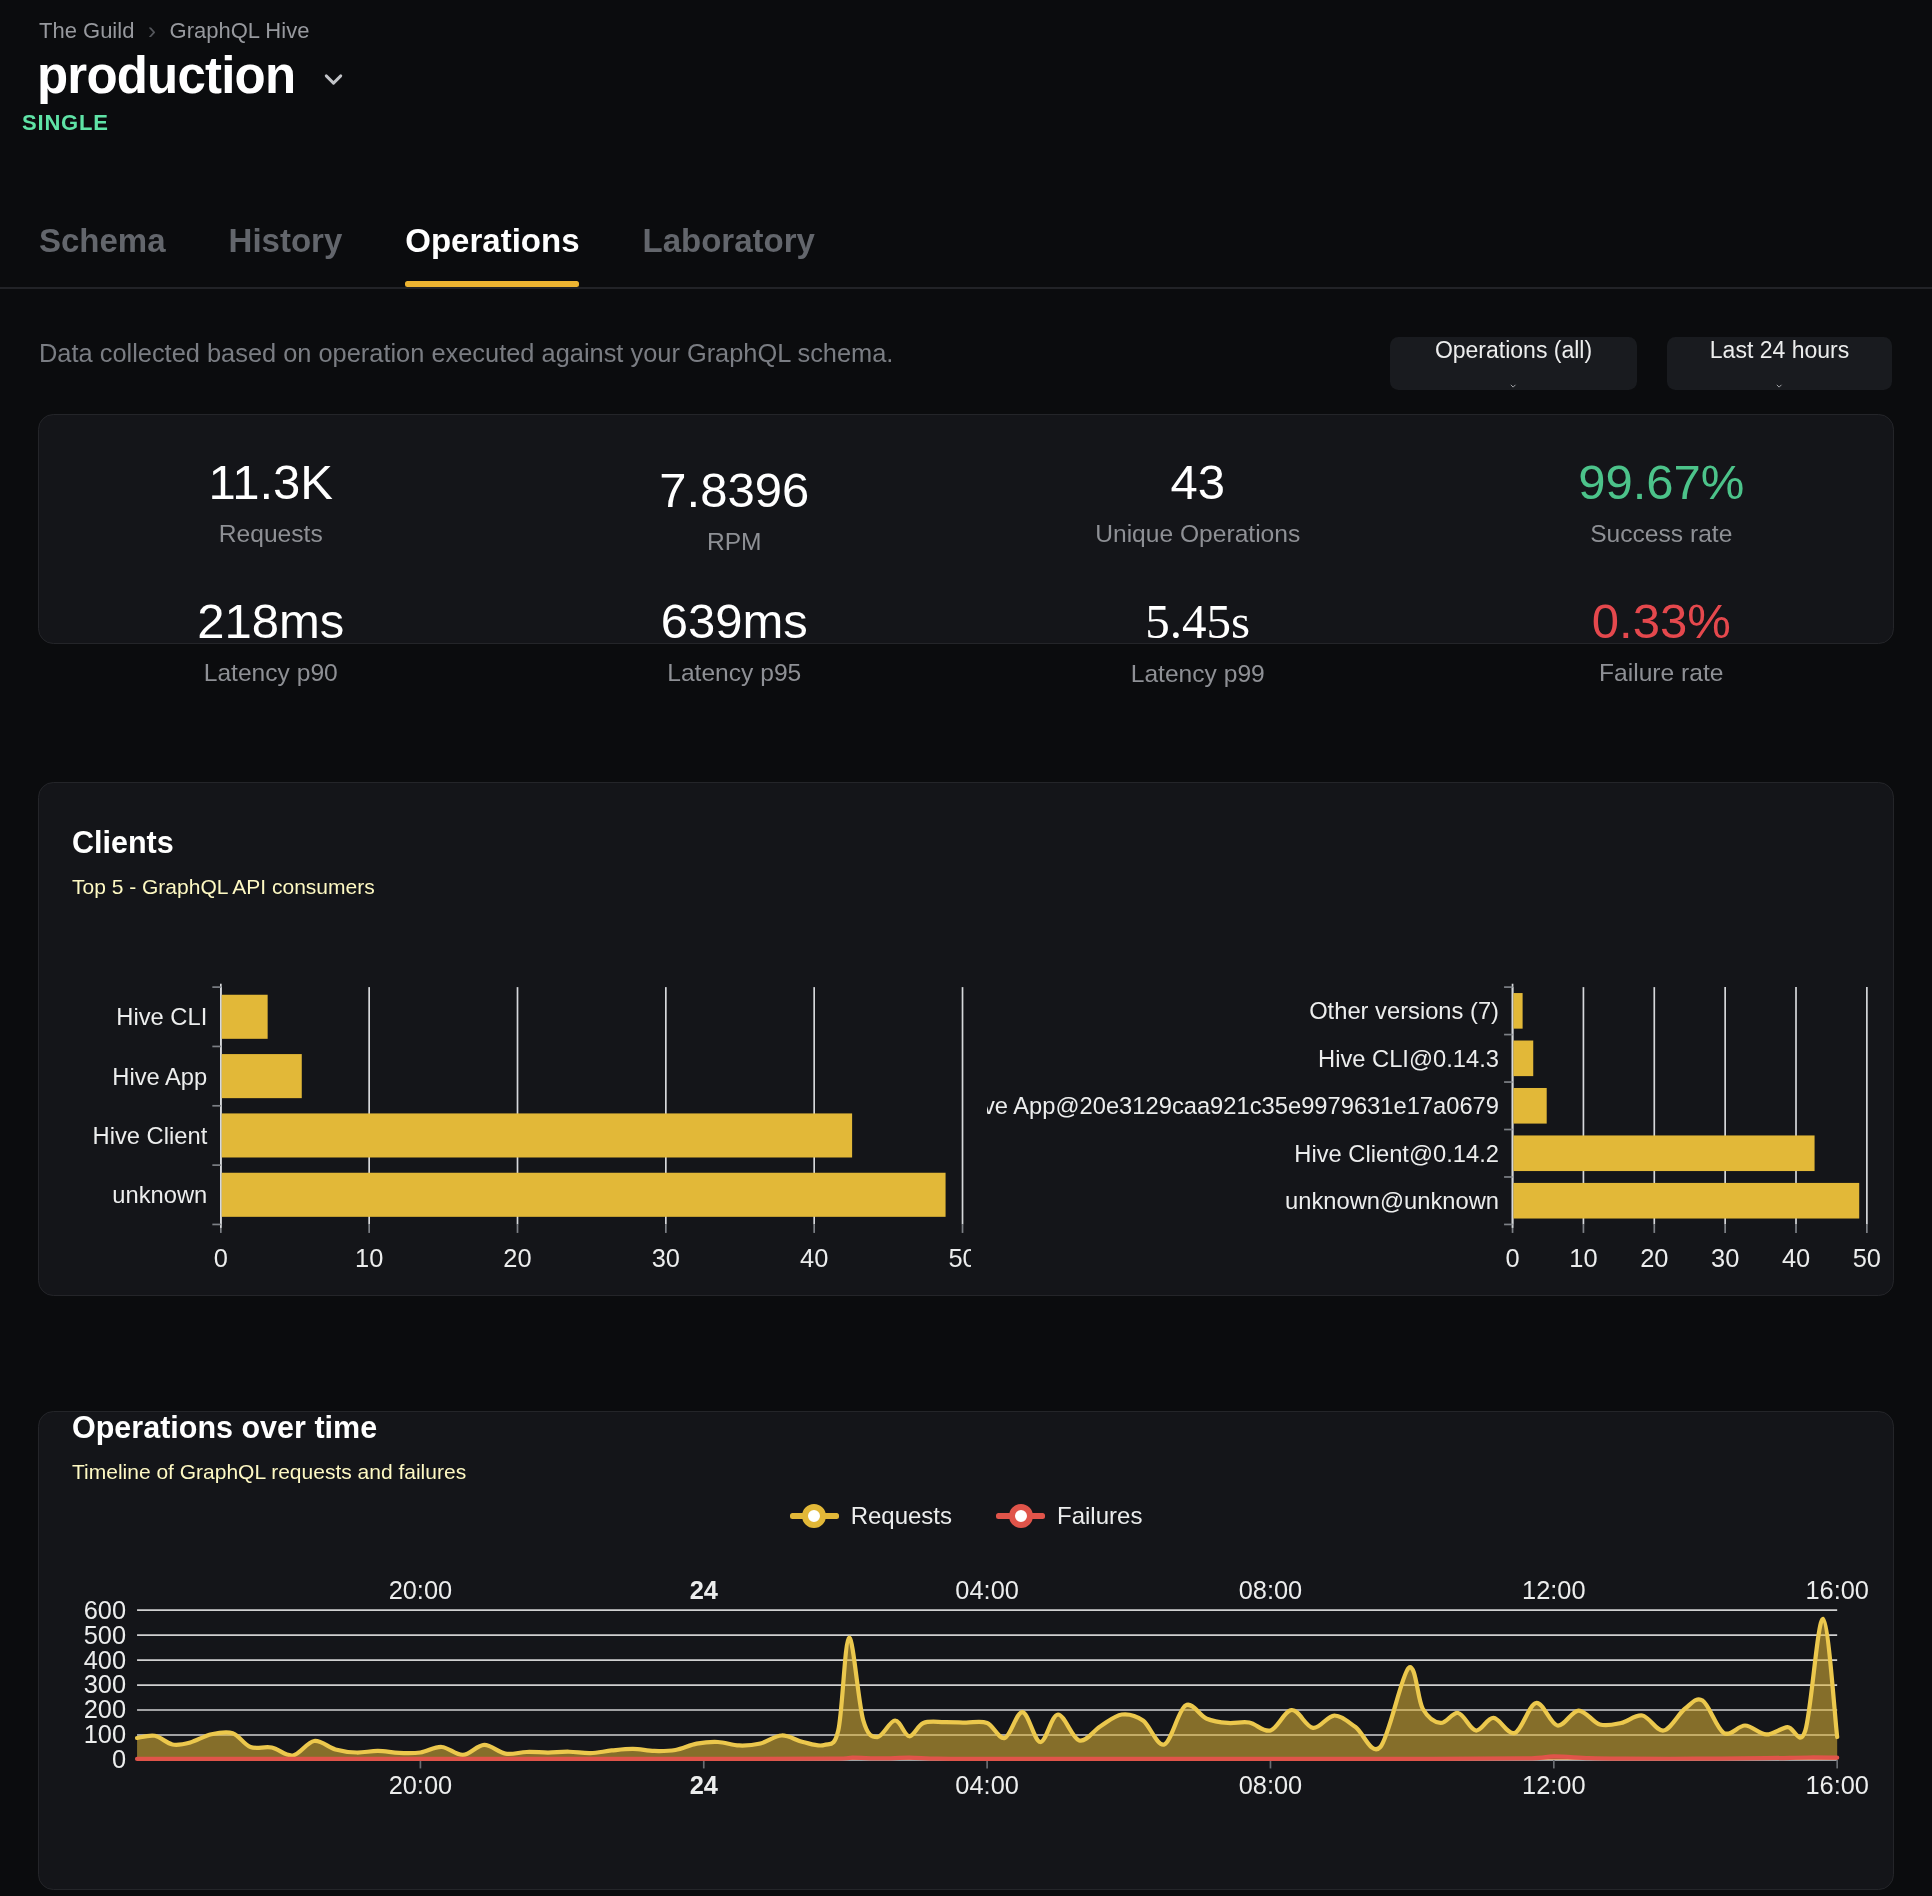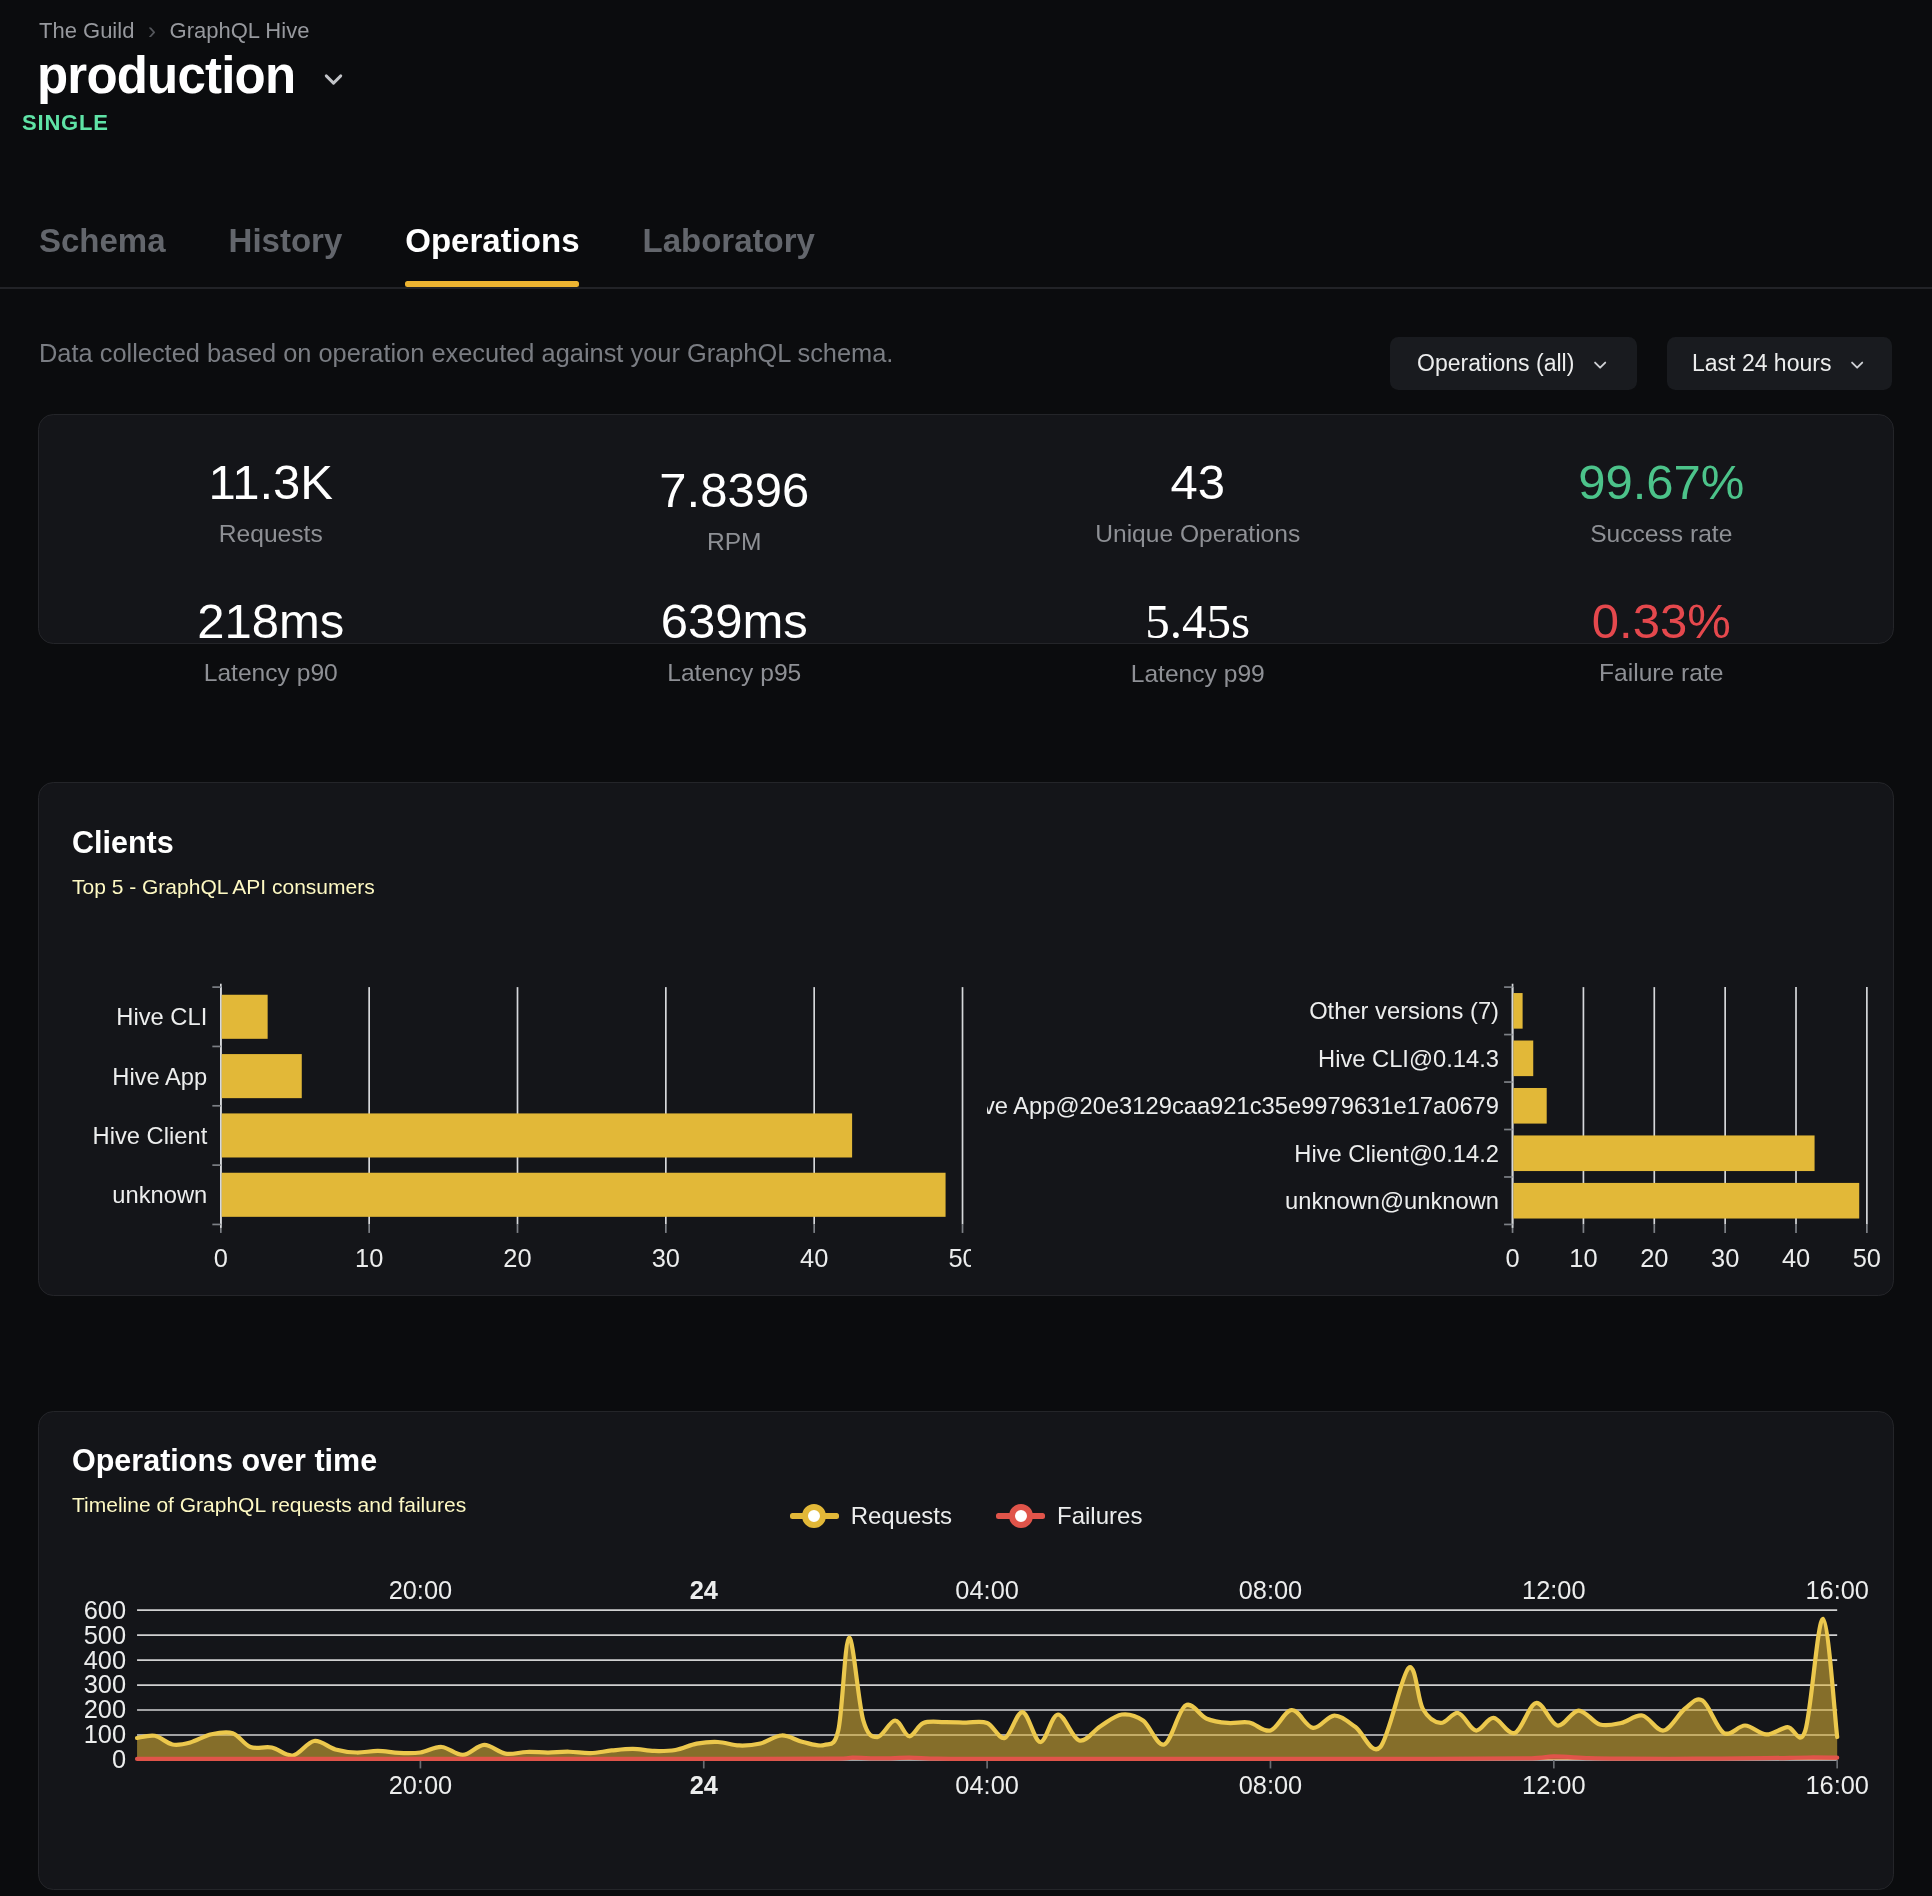--- a/index.html
+++ b/index.html
@@ -21,39 +21,39 @@
 
   
   .tabs { left:39px; top:222px; display:flex; gap:63px; font-size:33px; font-weight:bold; color:#63666c; }
   .tab { position:relative; cursor:pointer; padding-bottom:20.3px; }
   .tab.active { color:#ffffff; }
   .tab.active::after { content:""; position:absolute; left:0; right:0; bottom:-6.8px; height:6px; border-radius:2.5px; background:#edb431; }
   .tab-divider { left:0; top:287px; width:1932px; height:1.7px; background:#222327; }
 
   .collected-note { left:39px; top:339px; font-size:25.4px; color:#7a7d83; }
 
-  .dd-btn { top:337px; height:53px; background:#191b1f; border-radius:8.5px; display:flex; align-items:center; justify-content:center; gap:15.3px; font-size:23px; color:#eceded; cursor:pointer; }
+  .dd-btn { top:337px; height:53px; background:#191b1f; border-radius:8.5px; display:flex; align-items:center; justify-content:center; gap:15.3px; font-size:23px; color:#eceded; cursor:pointer;flex-direction:column; }
   .dd-caret { width:20.3px; height:20.3px; color:#cfd1d5; margin-top:2.5px; }
 
   .card { background:#141519; border:0.8px solid #242529; border-radius:15.3px; }
 
   
   .stats-card { left:38px; top:414px; width:1856px; height:230px; }
   .stats-grid { display:grid; grid-template-columns:repeat(4,1fr); row-gap:37px; padding-top:39px; }
   .stat { text-align:center; }
   .stat-value { font-size:49px; color:#ffffff; }
   .stat-label { font-size:24.6px; color:#8e9095; margin-top:10.2px; }
 
   
   .clients-card { left:38px; top:782px; width:1856px; height:514px; }
   .timeline-card { left:38px; top:1411px; width:1856px; height:479px; }
   .card-title { font-size:30.5px; font-weight:bold; color:#ffffff; }
   .card-subtitle { font-size:21px; color:#fef9c3; margin-top:15.3px; }
   .clients-head { left:72px; top:825px; }
-  .timeline-head { left:72px; top:1443px; }
+  .timeline-head { left:72px; top:1410px; }
 
   svg text { font-family:"Liberation Sans", sans-serif; }
 
   
   .legend { left:38px; top:1502px; width:1856px; display:flex; justify-content:center; gap:44px; align-items:center; }
   .legend-item { display:flex; align-items:center; gap:12px; cursor:pointer; }
   .legend-marker { position:relative; width:49px; height:25.4px; }
   .legend-marker .line { position:absolute; left:0; right:0; top:10.2px; height:5.1px; border-radius:2.5px; }
   .legend-marker .ring { position:absolute; left:12.7px; top:0.8px; width:24px; height:24px; border-radius:50%; background:#ffffff; border:6px solid #000; }
   .legend-label { font-size:24px; color:#eceded; }

